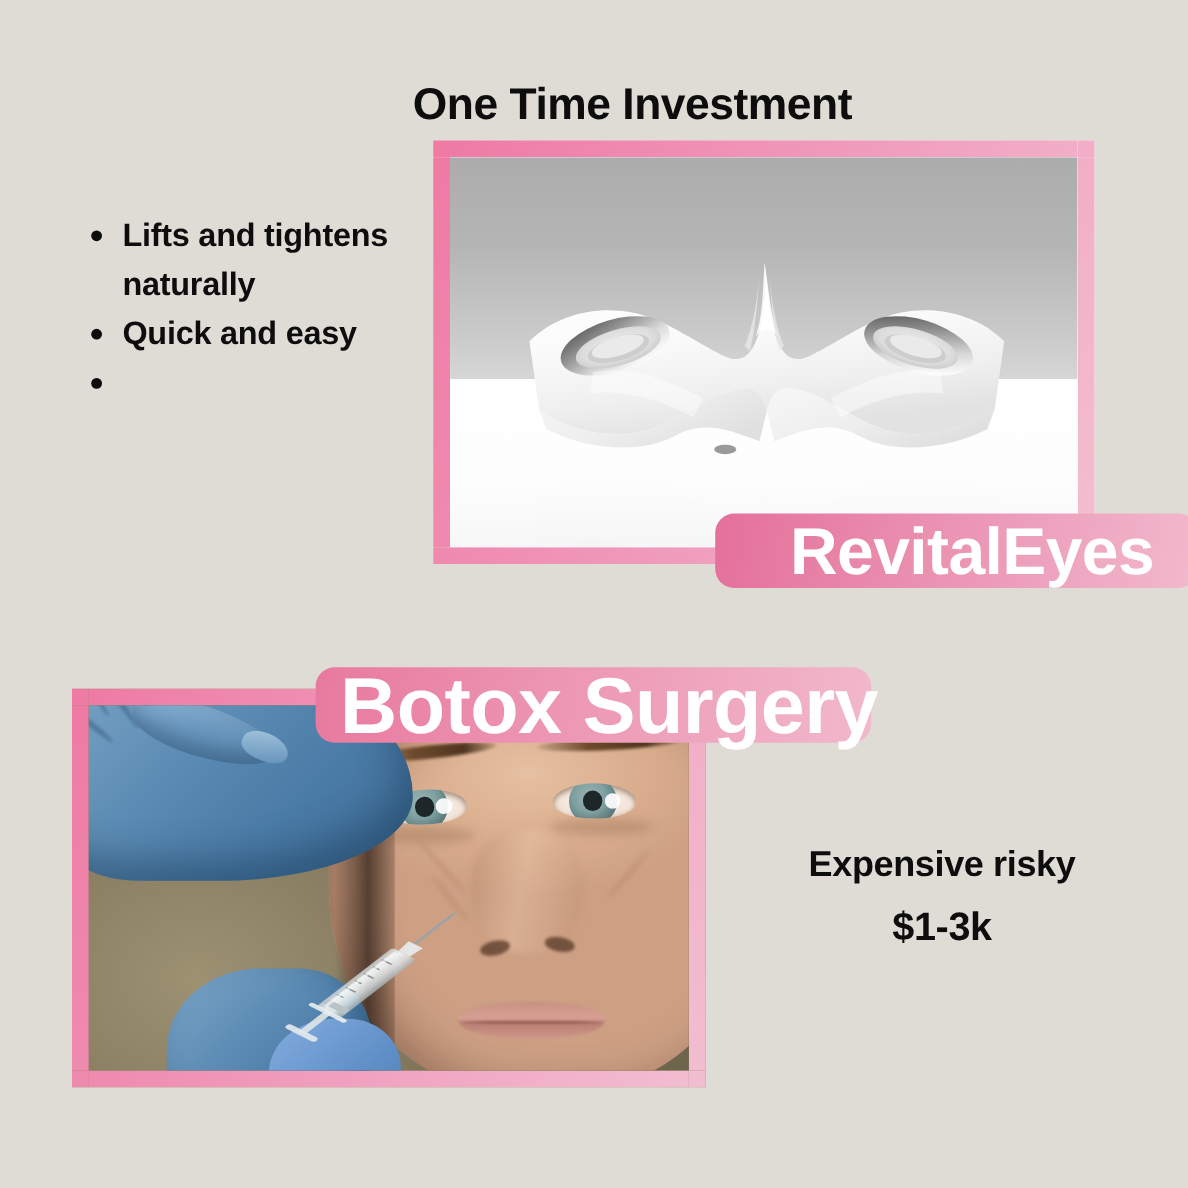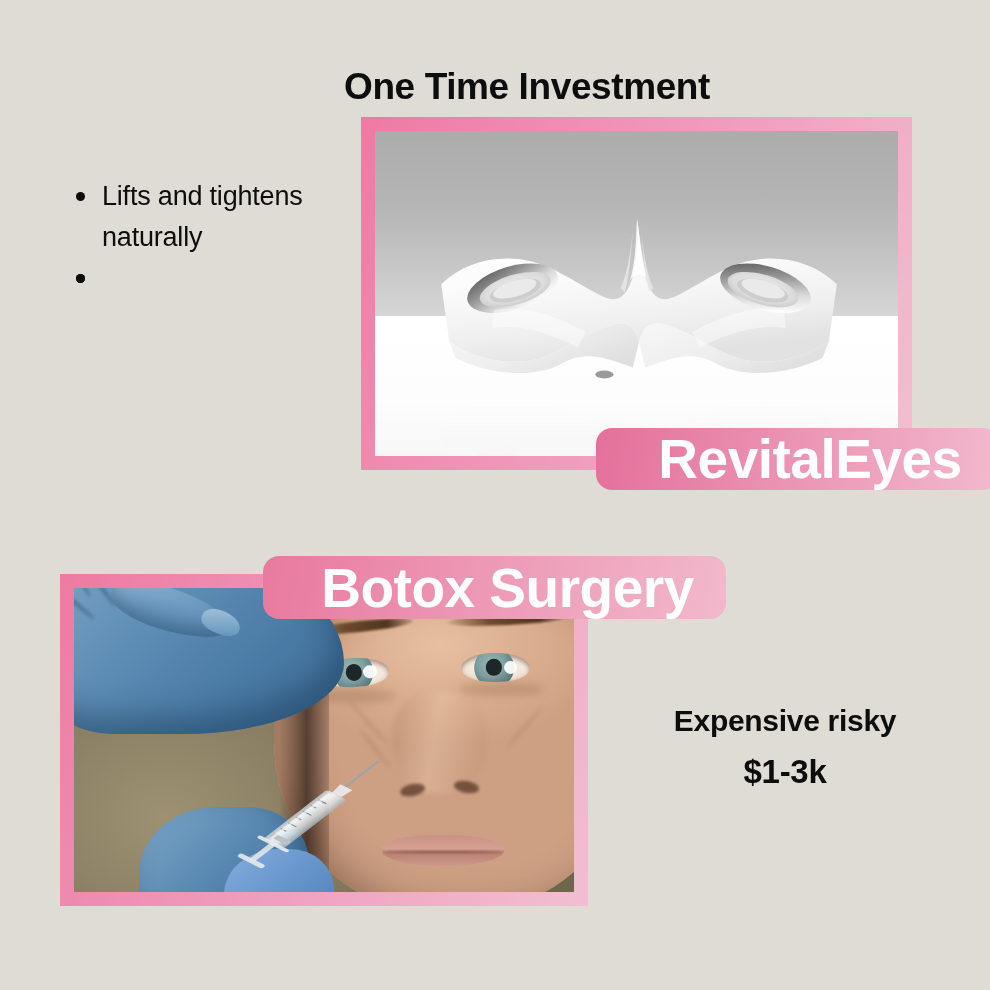--- a/index.html
+++ b/index.html
@@ -45,21 +45,21 @@
     width: 300px;
     margin: 0;
     padding: 0;
     list-style: none;
   }
   .bullets li {
     position: relative;
     padding-left: 34px;
     font-size: 27px;
     line-height: 41px;
-    font-weight: normal;
+    font-weight: bold;
     color: #0d0d0d;
     letter-spacing: -0.2px;
   }
   .bullets li .dot {
     position: absolute;
     left: 8px;
     top: 16px;
     width: 9px;
     height: 9px;
     border-radius: 50%;
@@ -368,21 +368,21 @@
     width: 376px;
     height: 62px;
     font-size: 55px;
     background: linear-gradient(100deg, #e4709a 0%, #ea8fb0 42%, #f2b9cd 100%);
   }
   .badge-botox {
     left: 263px;
     top: 556px;
     width: 437px;
     height: 63px;
-    font-size: 55px;
+    font-size: 66px;
     background: linear-gradient(100deg, #e8799f 0%, #ed97b5 45%, #f1b8cb 100%);
   }
 
   
   .botox-copy {
     position: absolute;
     left: 620px;
     top: 703px;
     width: 330px;
     text-align: center;
@@ -409,20 +409,21 @@
 
   <div class="headline">One Time Investment</div>
 
   <ul class="bullets">
     <li>
       <span class="dot"></span>
       <span>Lifts and tightens naturally</span>
     </li>
     <li>
       <span class="dot"></span>
+      <span>Quick and easy</span>
     </li>
     <li>
       <span class="dot"></span>
     </li>
   </ul>
 
   <div class="frame-top">
     <div class="photo-device">
       <div class="dev-bg-top"></div>
       <div class="dev-bg-bottom"></div>

